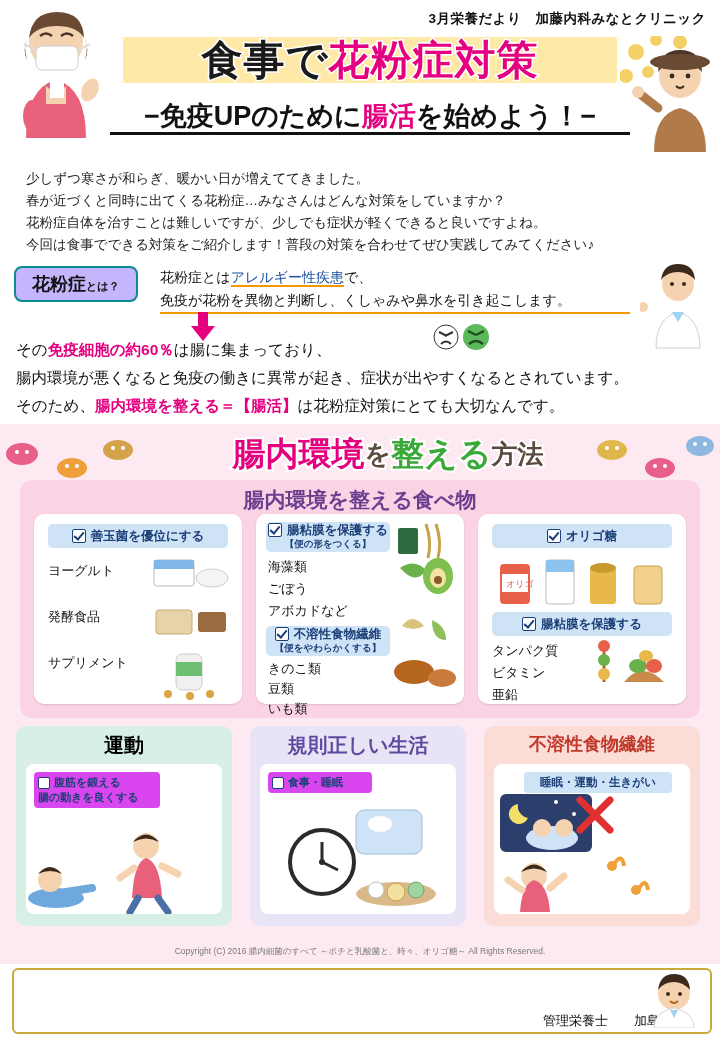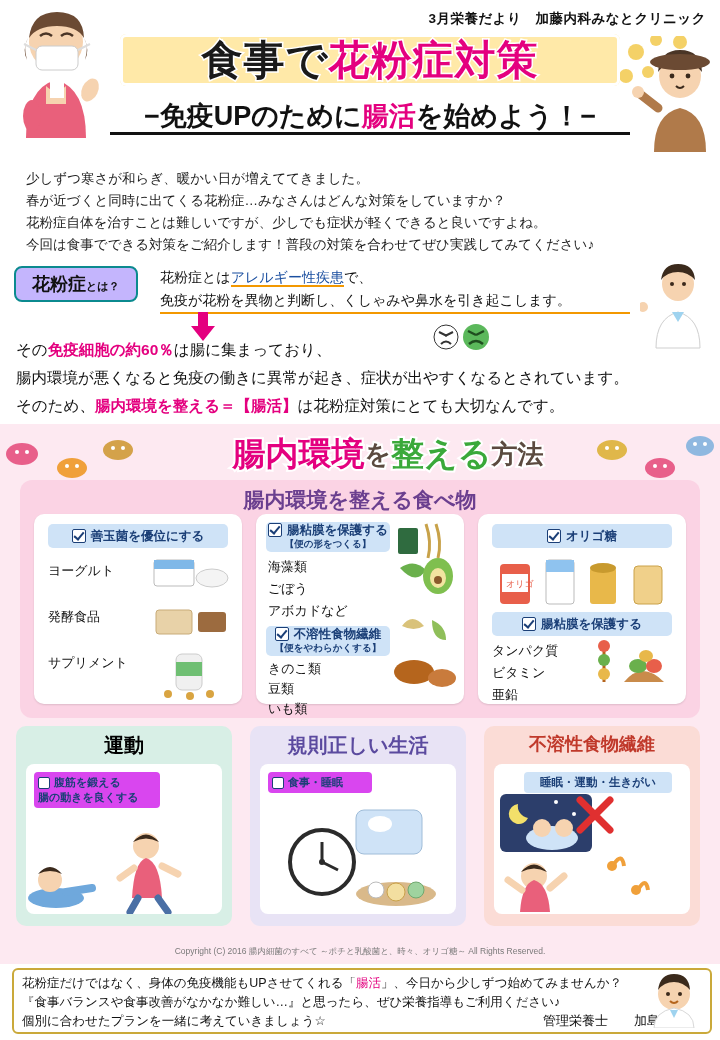--- a/index.html
+++ b/index.html
@@ -498,25 +498,20 @@
         <circle cx="118" cy="72" r="5" fill="#f0a03a"></circle>
         <circle cx="142" cy="96" r="5" fill="#f0a03a"></circle>
         <path d="M144 96 q8 -14 10 0" stroke="#f0a03a" stroke-width="4" fill="none"></path>
       </svg>
     </div>
   </div>
 
   <div class="copyright">Copyright (C) 2016 腸内細菌のすべて ～ポチと乳酸菌と、時々、オリゴ糖～ All Rights Reserved.</div>
 
   <div class="footer"></div>
-  <div class="footer-text">
-    <div><span>花粉症だけではなく、身体の免疫機能もUPさせてくれる「</span><span class="pk">腸活</span><span>」、今日から少しずつ始めてみませんか？</span></div>
-    <div>『食事バランスや食事改善がなかなか難しい…』と思ったら、ぜひ栄養指導もご利用ください♪</div>
-    <div>個別に合わせたプランを一緒に考えていきましょう☆</div>
-  </div>
   <div class="sign">管理栄養士　　加島</div>
   <div class="nurse">
     <svg width="56" height="56" viewBox="0 0 56 56">
       <ellipse cx="28" cy="22" rx="16" ry="16" fill="#f6d3b0"></ellipse>
       <path d="M12 18 q2 -16 16 -16 q15 0 16 16 q-7 -8 -16 -8 q-10 0 -16 8z" fill="#3b2a1c"></path>
       <circle cx="22" cy="22" r="2" fill="#3b2a1c"></circle>
       <circle cx="34" cy="22" r="2" fill="#3b2a1c"></circle>
       <path d="M24 29 q4 4 8 0" stroke="#b5651d" stroke-width="2" fill="none"></path>
       <path d="M8 56 q0 -16 20 -20 q20 4 20 20z" fill="#ffffff" stroke="#d8d8d8"></path>
       <path d="M24 38 l4 8 l4 -8" fill="#9fd3ef"></path>

